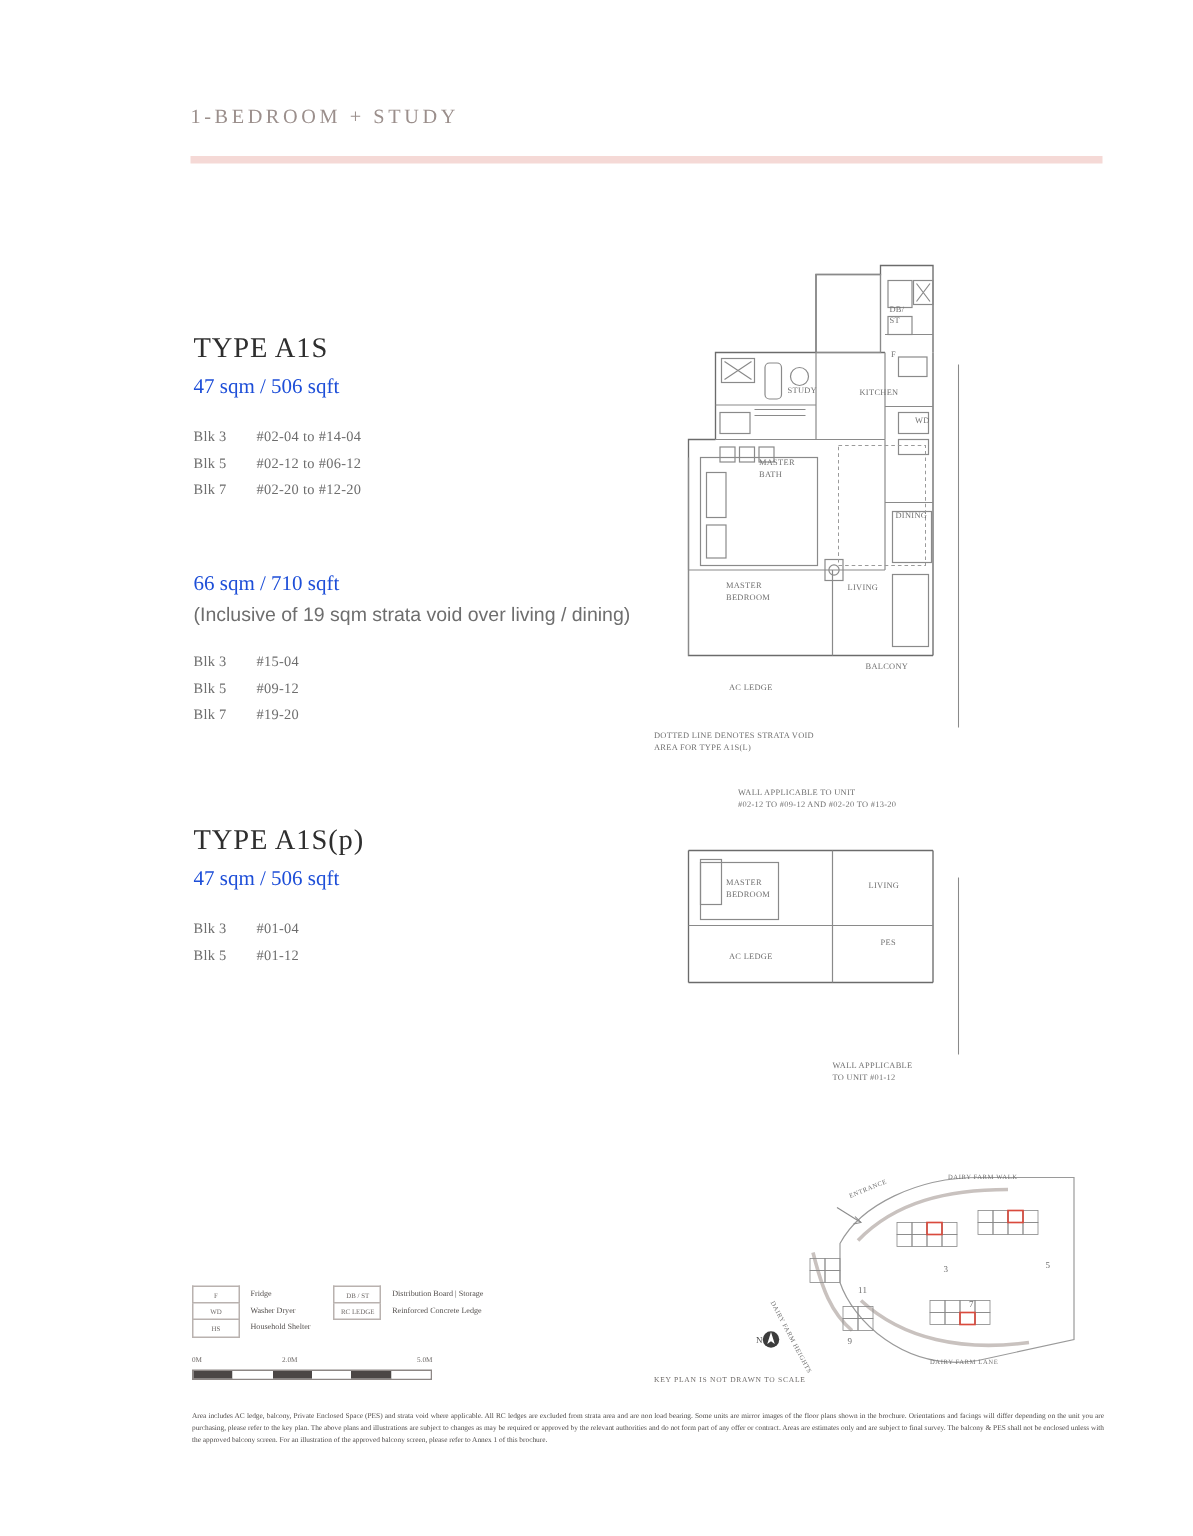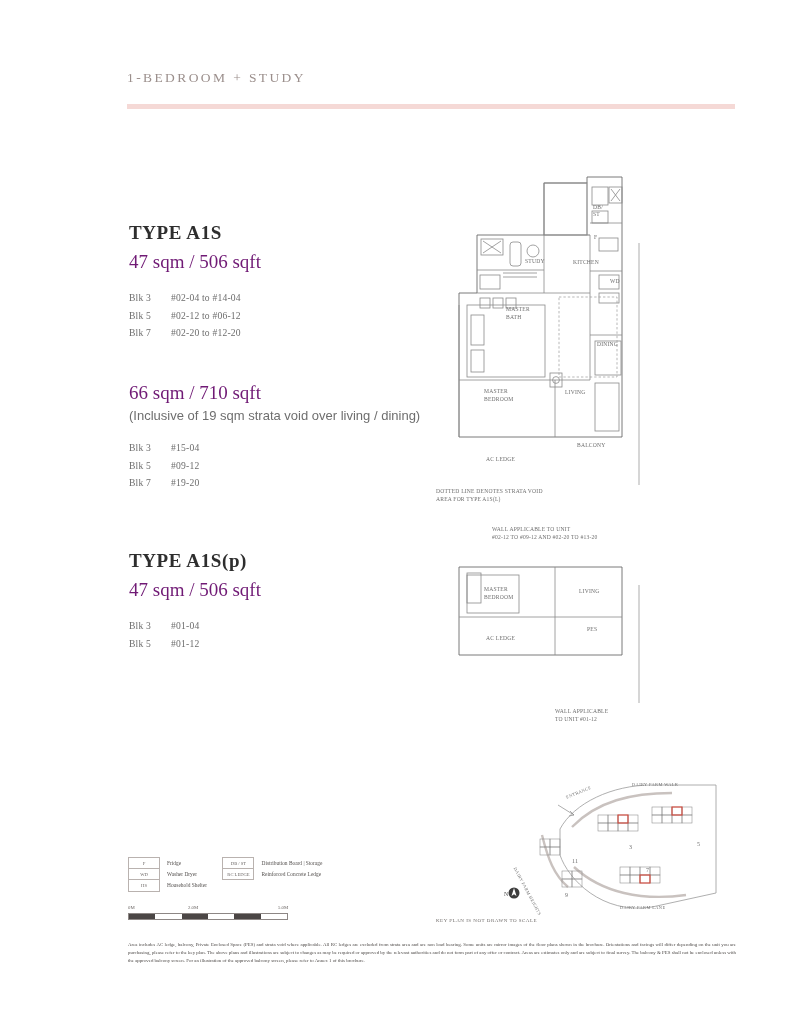--- a/index.html
+++ b/index.html
@@ -44,26 +44,26 @@
   }
 
   
   .type-block { position: absolute; left: 97px; }
   .type-name {
     font-family: "Liberation Serif", serif;
     font-size: 19px;
     letter-spacing: 0.6px;
     color: #2e2e2e;
     margin: 0 0 7px 0;
-    font-weight: 700;
+    font-weight: 400;
   }
   .type-area {
     font-family: "Liberation Serif", serif;
-    font-size: 19px;
-    color: #701a75;
+    font-size: 14px;
+    color: #1d4ed8;
     margin: 0 0 4px 0;
   }
   .type-note {
     font-family: Liberation Sans, sans-serif;
     font-size: 13px;
     color: #6e6e6e;
     margin: 2px 0 0 0;
   }
   .unit-list { margin-top: 16px; }
   .unit-row {

